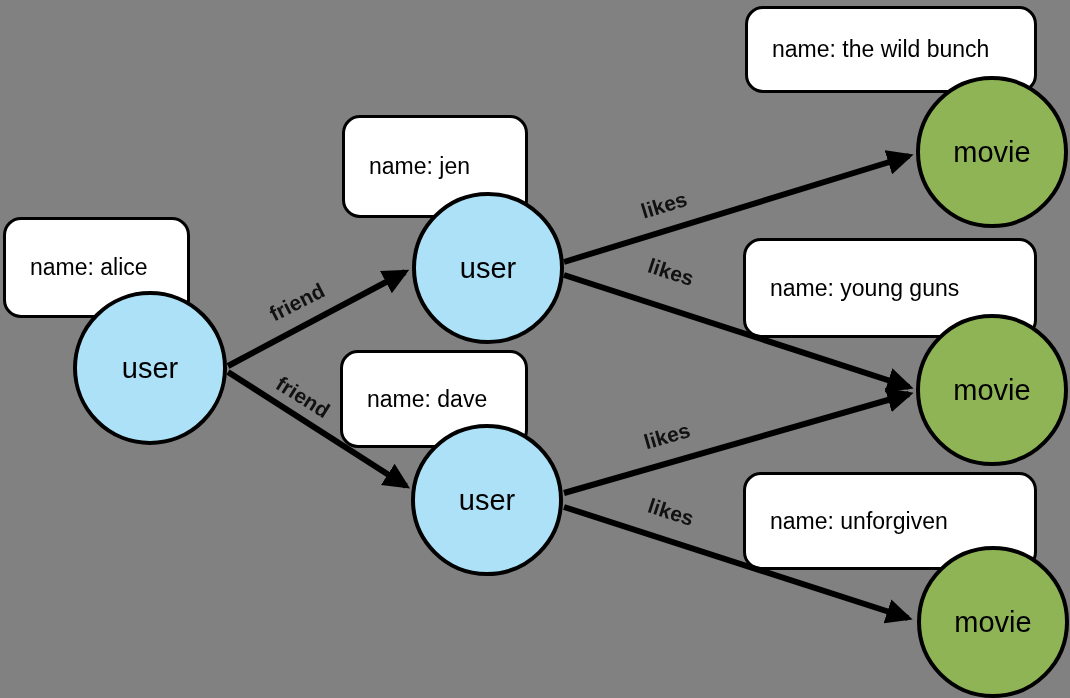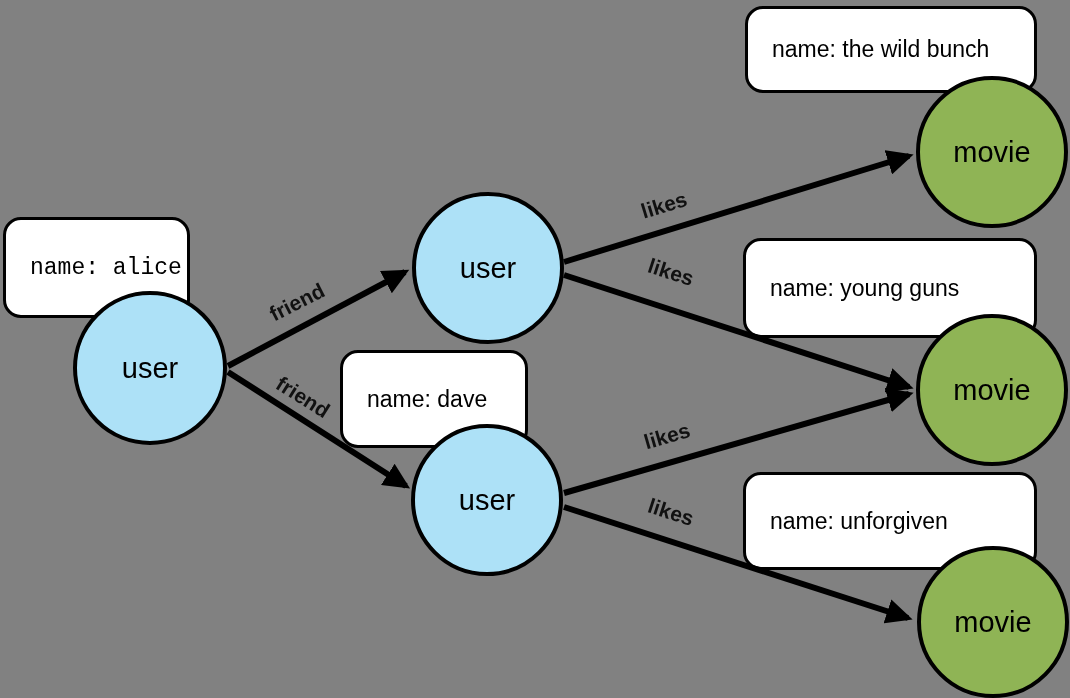--- a/index.html
+++ b/index.html
@@ -57,22 +57,25 @@
     font-weight: bold;
     fill: var(--label-color, #111111);
     text-anchor: middle;
   }
 </style>
 </head>
 <body>
 
 <div class="canvas">
 
-  <div class="prop-box" style="left:3px;   top:217px; width:187px; height:101px;font-family:Liberation Mono, monospace;">
+  <div class="prop-box" style="left:3px;   top:217px; width:187px; height:101px;">
     <span>name: alice</span>
+  </div>
+  <div class="prop-box" style="left:342px; top:115px; width:186px; height:103px;">
+    <span>name: jen</span>
   </div>
   <div class="prop-box" style="left:340px; top:350px; width:188px; height:98px;">
     <span>name: dave</span>
   </div>
   <div class="prop-box" style="left:745px; top:6px;   width:292px; height:87px;">
     <span>name: the wild bunch</span>
   </div>
   <div class="prop-box" style="left:743px; top:238px; width:294px; height:100px;">
     <span>name: young guns</span>
   </div>

